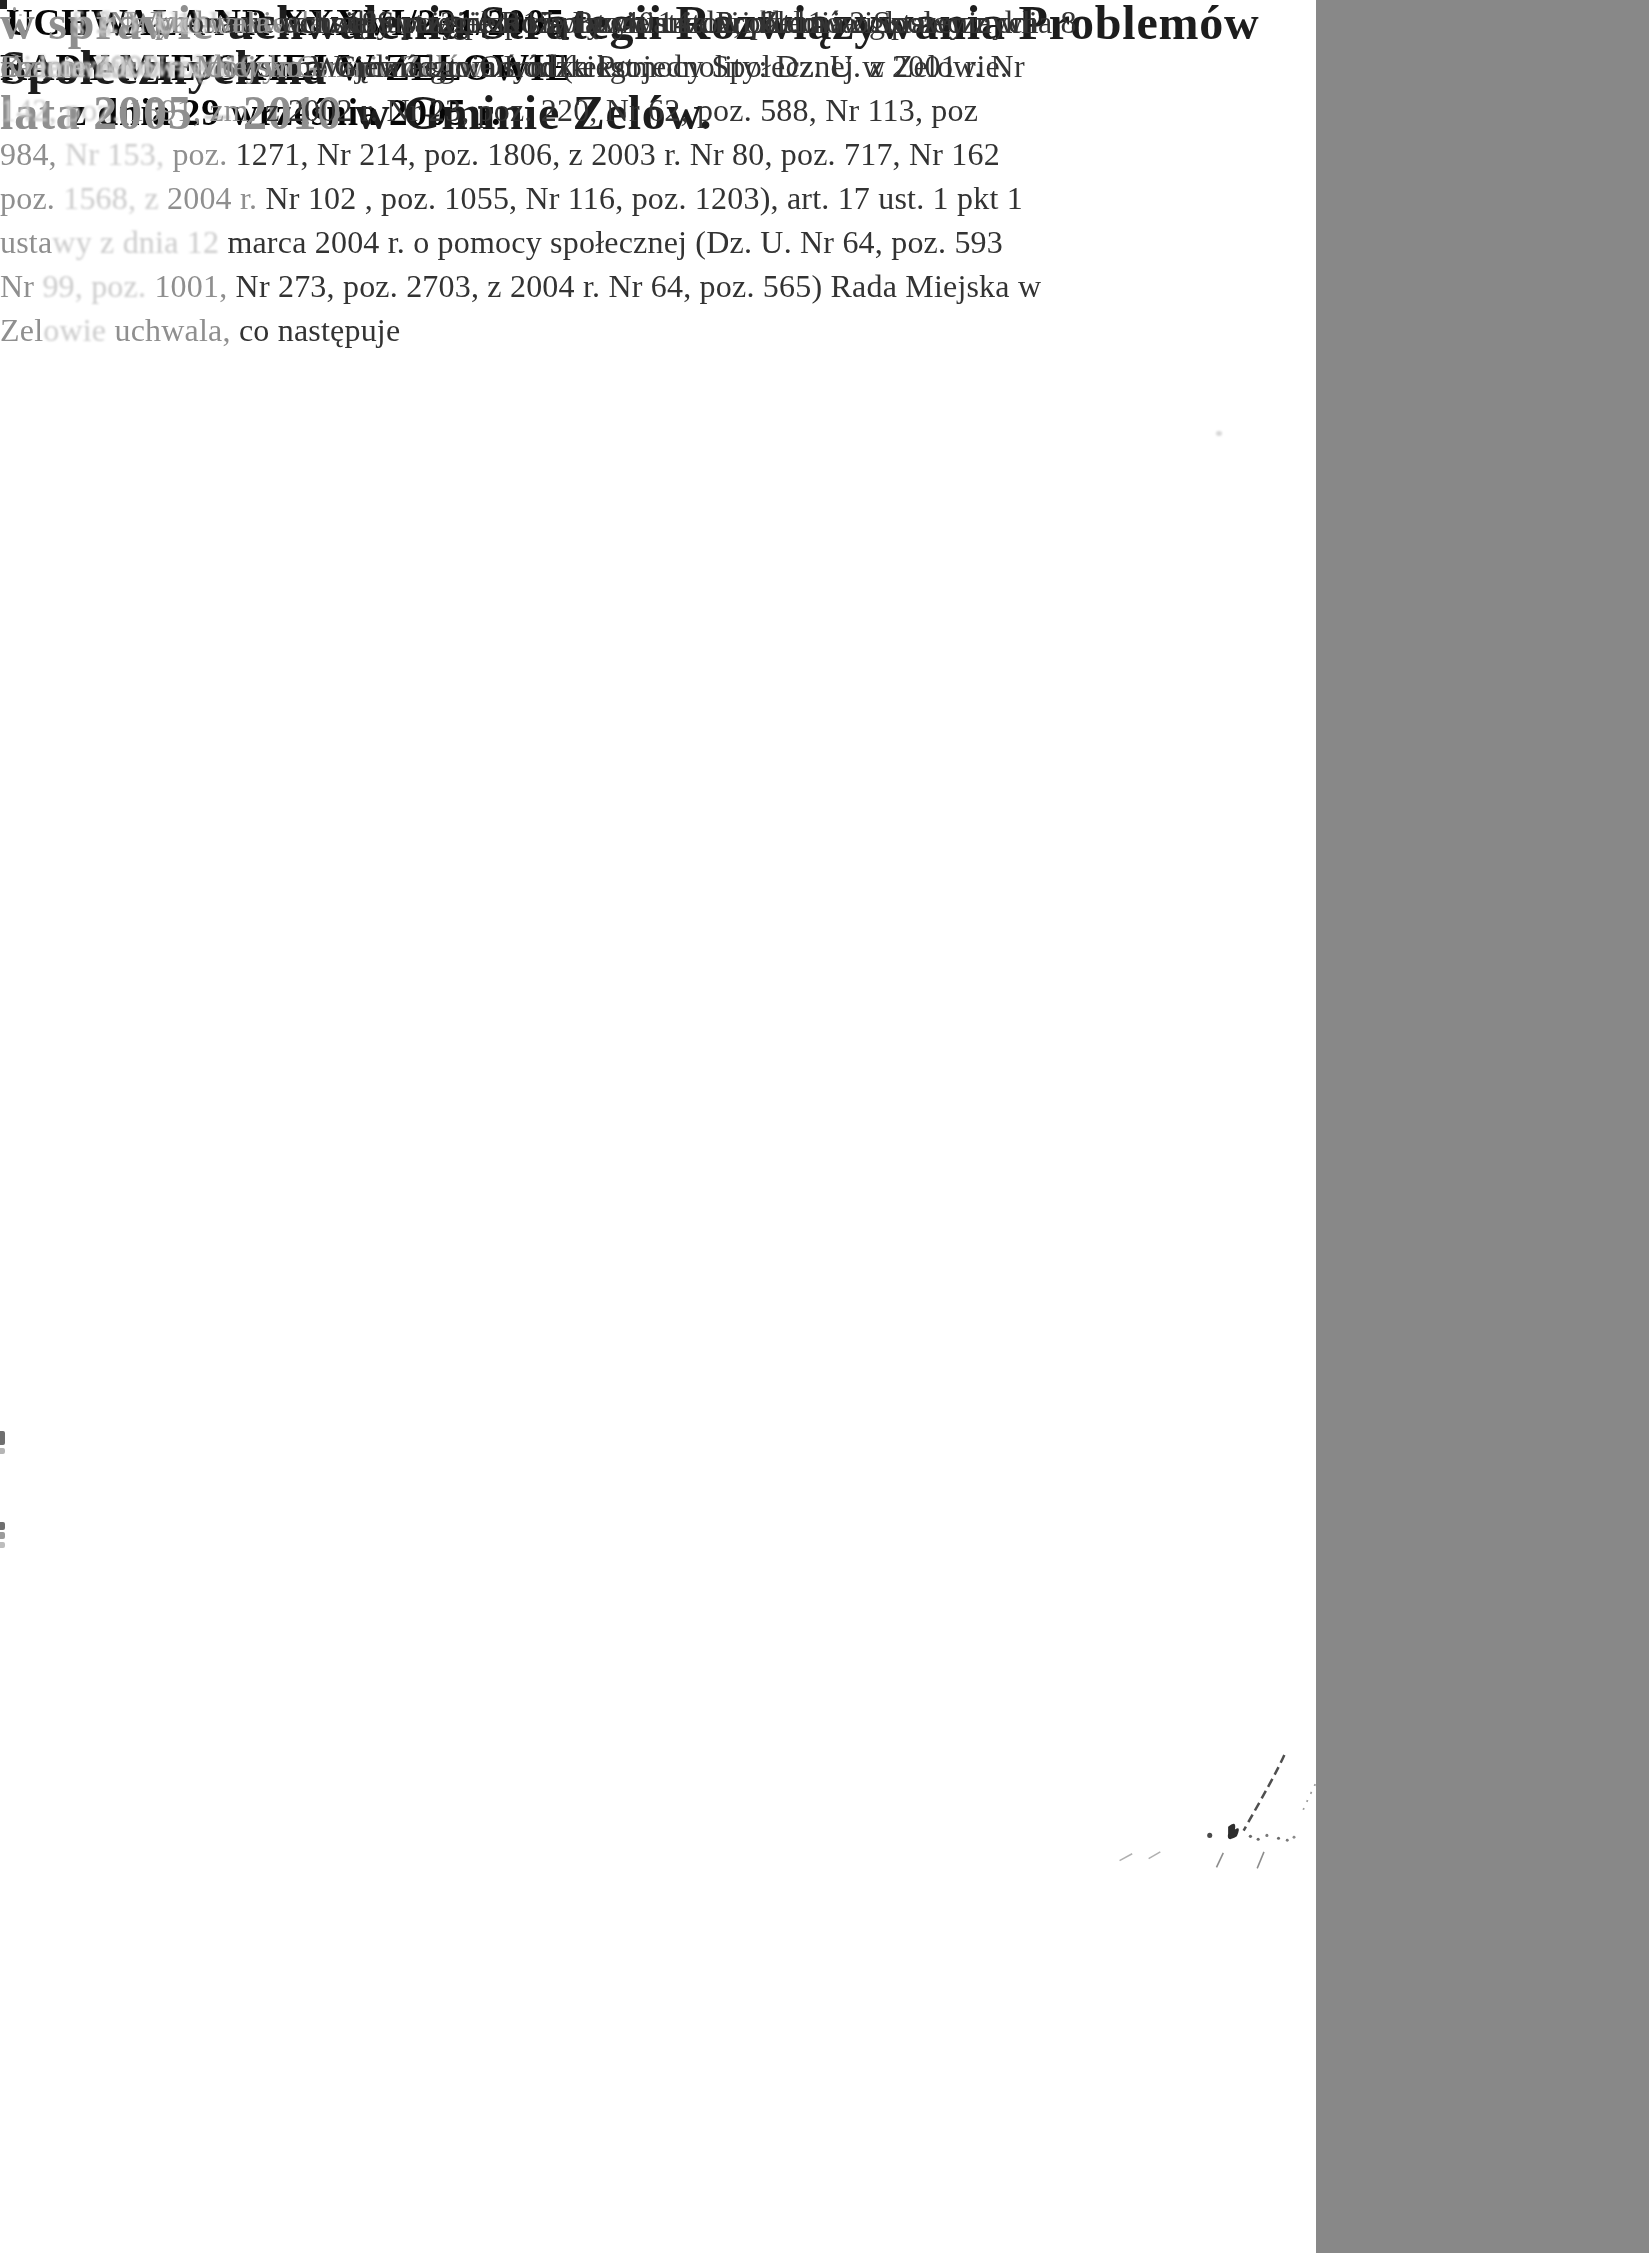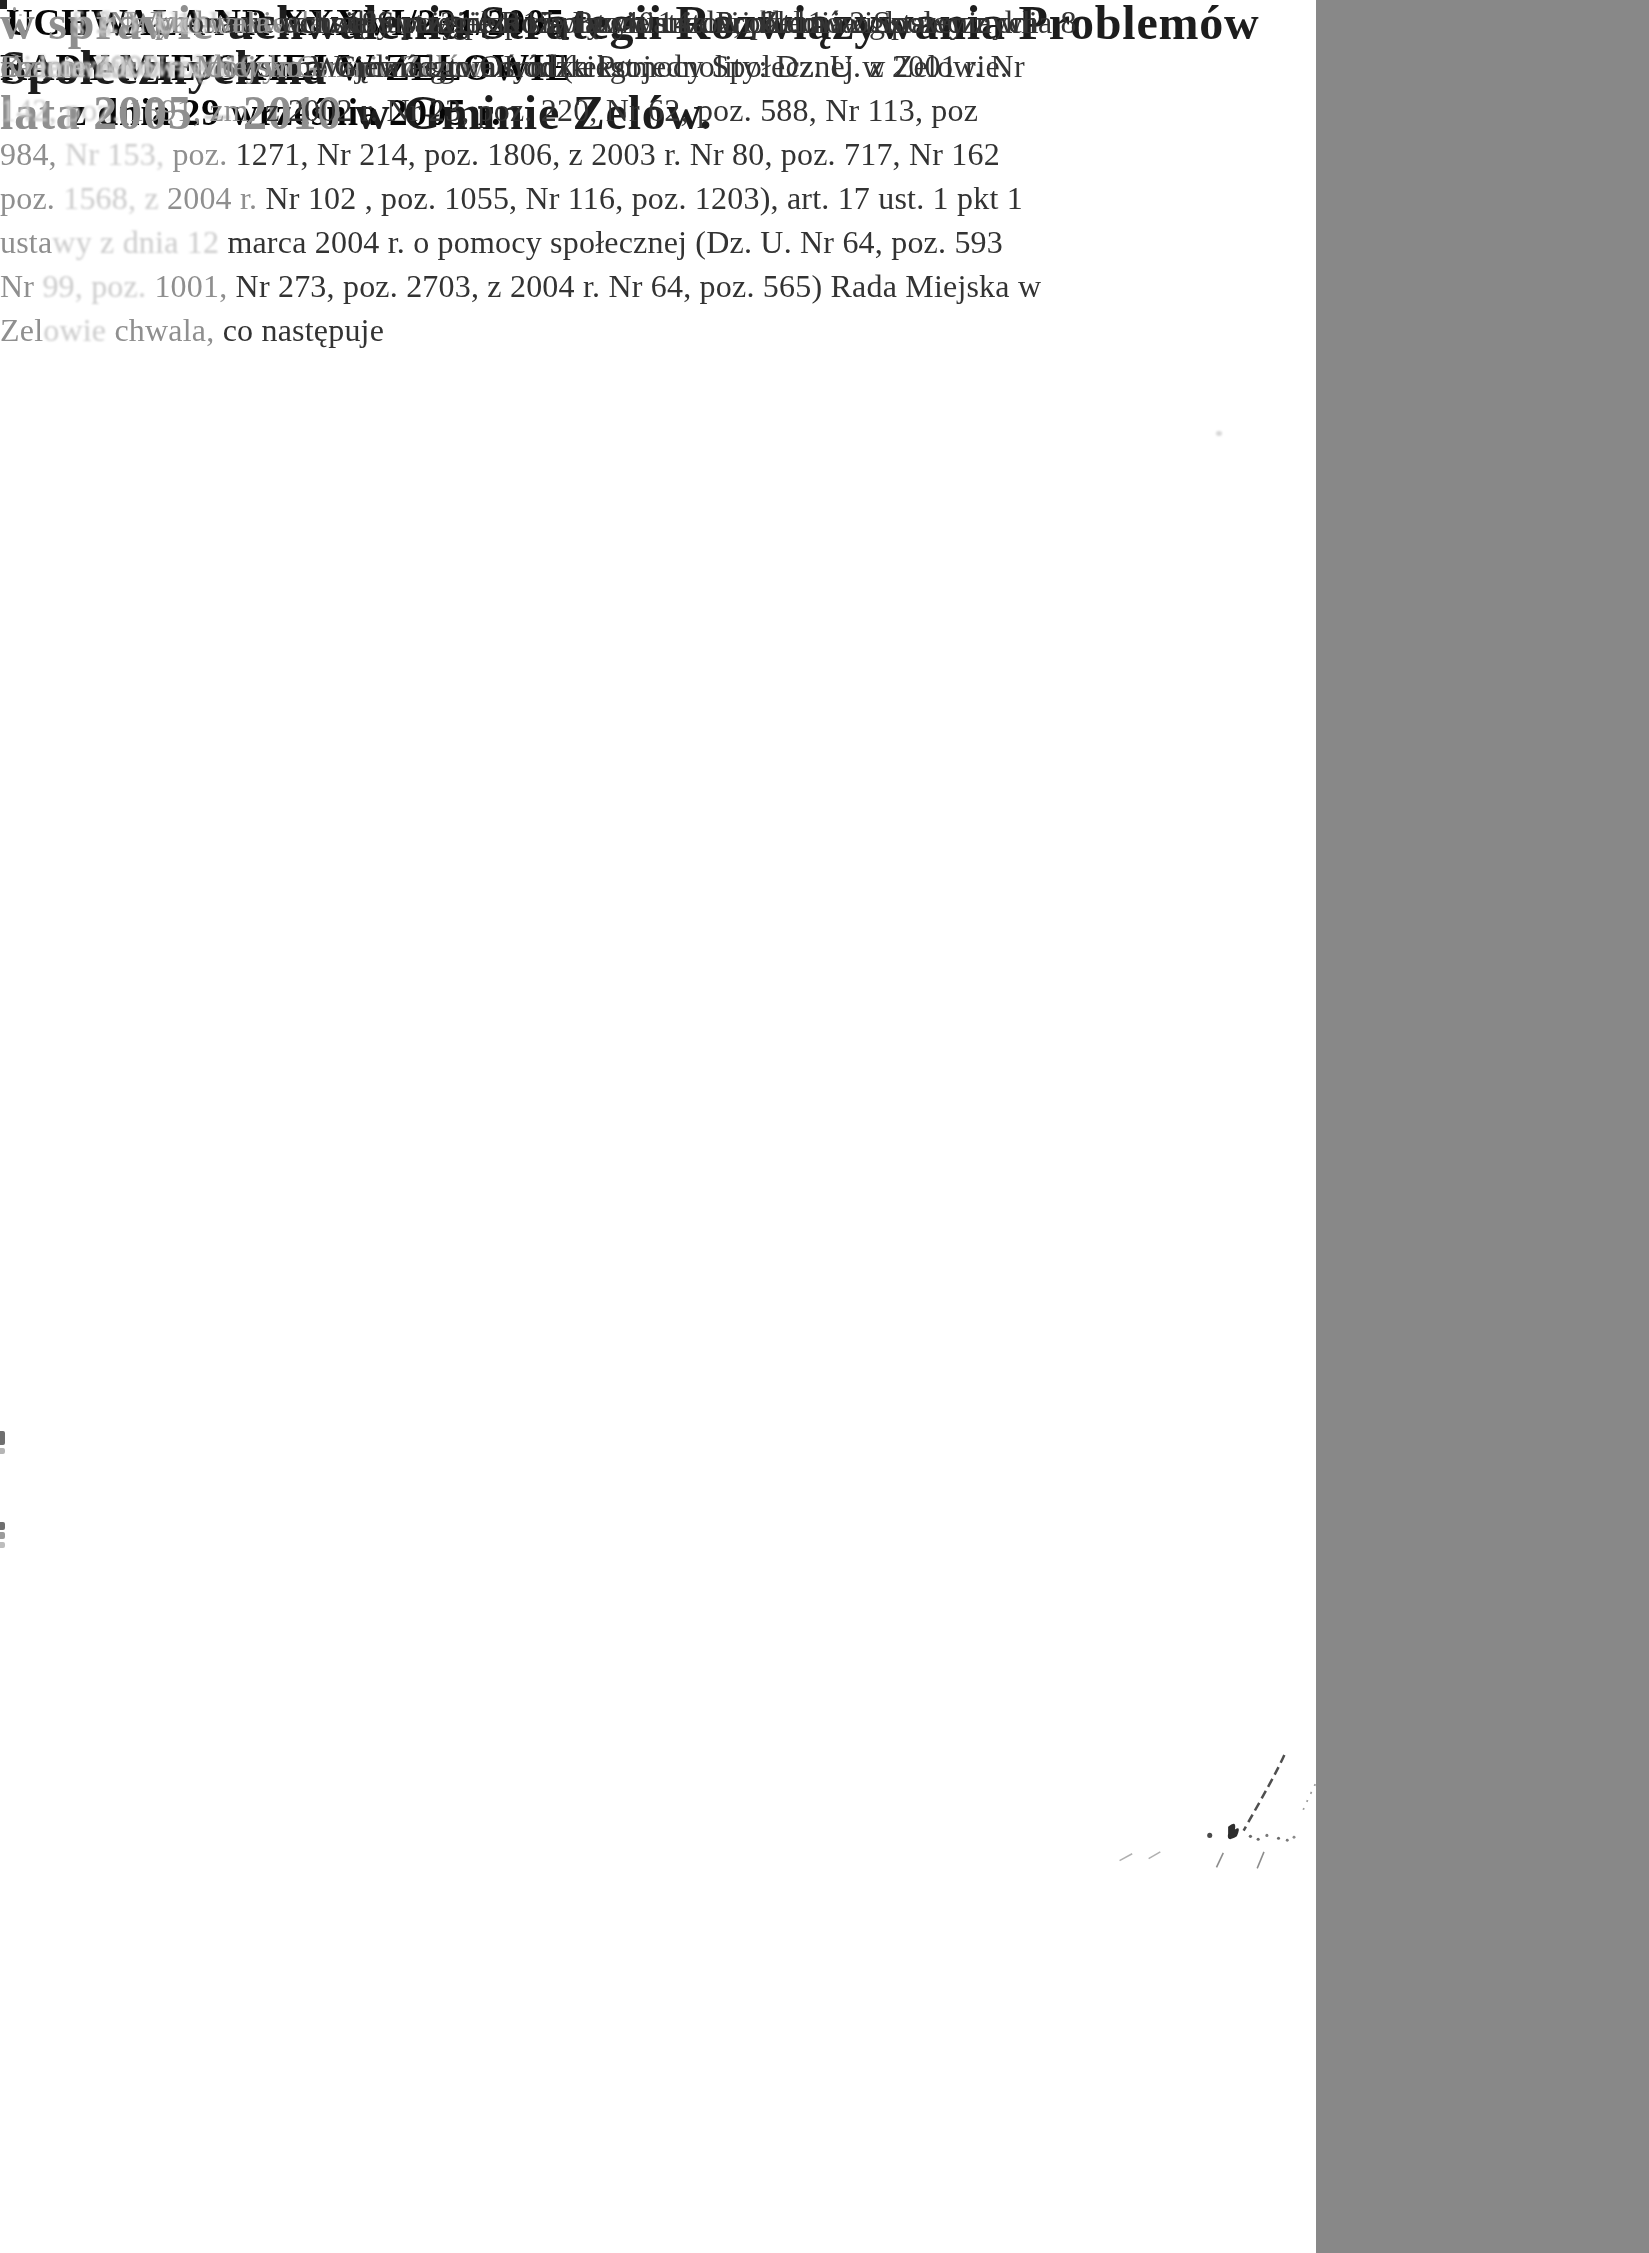--- a/index.html
+++ b/index.html
@@ -70,21 +70,21 @@
   </section>
 
   <section class="tblock para legal">
     <div class="indent"><span class="dim">Na podstawie </span><span class="clear">art. 18 ust. 2 pkt. 15, art. 40 ust. 2, pkt. 1 i 2 ustawy z dnia 8</span></div>
     <div><span class="dim">onanie </span><span class="faded">1990 roku </span><span class="clear">o samorządzie gminnym (tekst jednolity: Dz. U. z 2001 r. Nr</span></div>
     <div><span class="faded">142, poz. </span><span class="dim">1591, zm. </span><span class="clear">z 2002 r. Nr 23, poz. 220, Nr 62, poz. 588, Nr 113, poz</span></div>
     <div><span class="dim">984, </span><span class="faded">Nr 153, </span><span class="dim">poz. </span><span class="clear">1271, Nr 214, poz. 1806, z 2003 r. Nr 80, poz. 717, Nr 162</span></div>
     <div><span class="dim">poz. </span><span class="faded">1568, z </span><span class="dim">2004 r. </span><span class="clear">Nr 102 , poz. 1055, Nr 116, poz. 1203), art. 17 ust. 1 pkt 1</span></div>
     <div><span class="dim">usta</span><span class="faded">wy z dnia 12 </span><span class="clear">marca 2004 r. o pomocy społecznej (Dz. U. Nr 64, poz. 593</span></div>
     <div><span class="dim">Nr </span><span class="faded">99, poz. </span><span class="dim">1001, </span><span class="clear">Nr 273, poz. 2703, z 2004 r. Nr 64, poz. 565) Rada Miejska w</span></div>
-    <div><span class="dim">Zel</span><span class="faded">owie </span><span class="dim">chwala, </span><span class="clear">co następuje</span></div>
+    <div><span class="dim">Zel</span><span class="faded">owie </span><span class="dim">uchwala, </span><span class="clear">co następuje</span></div>
   </section>
 
   <section class="tblock para sec1">
     <div class="indent"><span class="faded">§ 1. U</span><span class="dim">chwala </span><span class="clear">się Strategię Rozwiązywania Problemów Społecznych</span></div>
     <div><span class="dim">na </span><span class="faded">lata 2005 – 2010 </span><span class="dim">w Gminie Zelów.</span></div>
   </section>
 
   <section class="tblock para sec2">
     <div class="indent"><span class="faded">§ 2. </span><span class="dim">Wyk</span><span class="clear">onanie uchwały powierza się Burmistrzowi Zelowa i</span></div>
     <div><span class="dim">K</span><span class="faded">ierownikowi </span><span class="dim">Miejsko – </span><span class="clear">Gminnego Ośrodka Pomocy Społecznej w Zelowie.</span></div>

